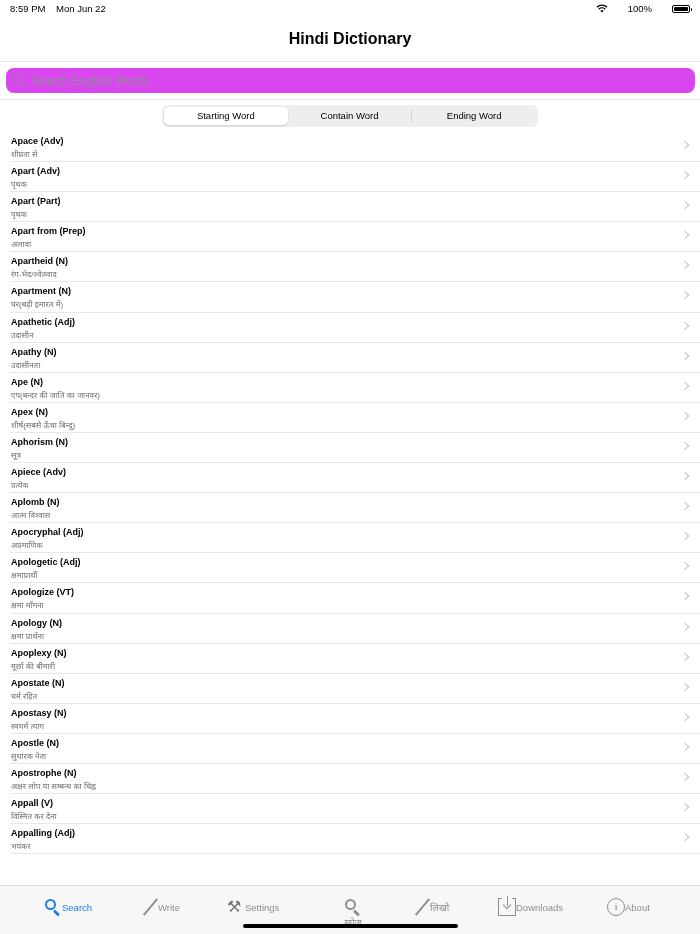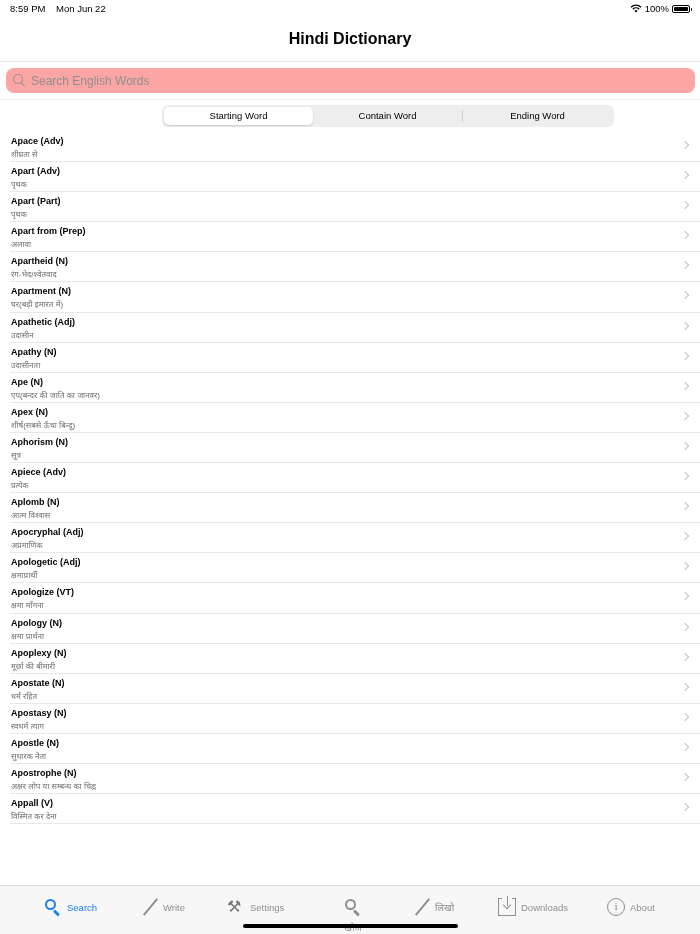--- a/index.html
+++ b/index.html
@@ -2,50 +2,50 @@
 <html><head>
   <meta charset="utf-8">
   <style>
     * { box-sizing: border-box; margin: 0; padding: 0; }
     html, body { width: 700px; height: 934px; overflow: hidden; background: #ffffff; }
     body { font-family: "Liberation Sans", "DejaVu Sans", sans-serif; color: #000; position: relative; }
 
     .status-bar { position: absolute; top: 0; left: 0; width: 700px; height: 18px; font-size: 9.5px; color: #000; }
     .status-left { position: absolute; left: 10px; top: 3px; }
     .status-left span { margin-right: 8px; }
-    .status-right { position: absolute; right: 10px; top: 3px; display: flex; align-items: center; gap: 3px; }
+    .status-right { position: absolute; right: 10px; top: 3px; display: flex; align-items: center; gap: 20px; }
     .battery { width: 18px; height: 8px; border: 1px solid #000; border-radius: 2px; position: relative; padding: 1px; }
     .battery-fill { width: 100%; height: 100%; background: #000; border-radius: 1px; }
     .battery-cap { position: absolute; right: -3px; top: 2px; width: 1.5px; height: 3px; background: #000; border-radius: 0 1px 1px 0; }
     .wifi { display: inline-block; width: 12px; height: 9px; }
 
     .nav-title { position: absolute; top: 30px; left: 0; width: 700px; text-align: center; font-size: 16px; font-weight: bold; }
     .nav-sep { position: absolute; top: 61px; left: 0; width: 700px; height: 1px; background: #e6e6e6; }
 
-    .search-wrap { position: absolute; top: 68px; left: 6px; width: 689px; height: 25px; background: #fca5a5; border-radius: 8px; display: flex; align-items: center; }
+    .search-wrap { position: absolute; top: 68px; left: 6px; width: 689px; height: 25px; background: #d946ef; border-radius: 8px; display: flex; align-items: center; }
     .search-icon { width: 13px; height: 13px; margin-left: 7px; margin-right: 5px; position: relative; }
     .search-icon .ring { position: absolute; left: 0; top: 0; width: 9.5px; height: 9.5px; border: 1.3px solid #8e8e93; border-radius: 50%; }
     .search-icon .handle { position: absolute; left: 8.3px; top: 8.3px; width: 4.5px; height: 1.4px; background: #8e8e93; transform: rotate(45deg); transform-origin: left center; }
     .search-input { border: none; background: transparent; outline: none; font-size: 12px; color: #333; width: 640px; font-family: "Liberation Sans", sans-serif; }
     .search-input::placeholder { color: #8e8e93; }
     .search-sep { position: absolute; top: 99px; left: 0; width: 700px; height: 1px; background: #ececec; }
 
-    .segmented { position: absolute; top: 105px; left: 162px; width: 452px; height: 22px; background: #eeeeef; border-radius: 6px; display: flex; padding: 2px; }
+    .segmented { position: absolute; top: 105px; left: 162px; width: 376px; height: 22px; background: #eeeeef; border-radius: 6px; display: flex; padding: 2px; }
     .segment { flex: 1; font-size: 9.5px; text-align: center; line-height: 18px; color: #000; position: relative; border-radius: 5px; }
     .segment.active { background: #fff; box-shadow: 0 1px 2px rgba(0,0,0,0.15); }
     .segment-divider { width: 1px; height: 12px; background: #d0d0d3; margin-top: 3px; }
 
     .list { position: absolute; top: 132px; left: 0; width: 700px; }
     .row { height: 30.1px; position: relative; border-bottom: 1px solid #e8e8ea; margin-left: 10px; text-align: center; }
     .row-word { position: absolute; left: 1px; top: 4px; font-size: 9px; font-weight: bold; color: #000; }
     .row-meaning { position: absolute; left: 1px; top: 16px; font-size: 8px; color: #6e6e73; }
     .row-chevron { position: absolute; right: 12px; top: 10px; width: 6px; height: 6px; border-right: 1.3px solid #c4c4c7; border-top: 1.3px solid #c4c4c7; transform: rotate(45deg); }
 
     .tabbar { position: absolute; top: 885px; left: 0; width: 700px; height: 49px; background: #f7f7f7; border-top: 1px solid #dcdcdc; }
-    .tab { position: absolute; top: 12px; display: flex; align-items: center; gap: 5px; font-size: 9.5px; color: #8e8e93; }
+    .tab { position: absolute; top: 12px; display: flex; align-items: center; font-size: 9.5px; color: #8e8e93; }
     .tab.active { color: #1e7ef0; }
     .tab-icon { width: 18px; height: 18px; position: relative; }
     .home-indicator { position: absolute; top: 924px; left: 243px; width: 215px; height: 4px; background: #000; border-radius: 3px; }
 
     
     .ico-search .lens { position: absolute; left: 1px; top: 1px; width: 11px; height: 11px; border-radius: 50%; border: 2px solid currentColor; }
     .ico-search .stick { position: absolute; left: 10px; top: 11px; width: 7px; height: 3px; background: currentColor; transform: rotate(45deg); transform-origin: left center; border-radius: 1px; }
     .ico-write .pen { position: absolute; left: 0; top: 8px; width: 21px; height: 2px; background: currentColor; transform: rotate(-50deg); }
     .ico-about { border: 1.3px solid currentColor; border-radius: 50%; text-align: center; font-size: 10px; line-height: 15px; font-family: "DejaVu Serif", serif; }
     .ico-download { border: 1.3px solid currentColor; border-top: none; }
@@ -205,20 +205,25 @@
   <div class="row">
       <span class="row-word">Apostrophe (N)</span>
       <span class="row-meaning">अक्षर लोप या सम्बन्ध का चिह्न</span>
       <span class="row-chevron"></span>
     </div>
   <div class="row">
       <span class="row-word">Appall (V)</span>
       <span class="row-meaning">विस्मित कर देना</span>
       <span class="row-chevron"></span>
     </div>
+  <div class="row">
+      <span class="row-word">Appalling (Adj)</span>
+      <span class="row-meaning">भयंकर</span>
+      <span class="row-chevron"></span>
+    </div>
 </div>
 
 <div class="tabbar">
   <div class="tab active" style="left:44px;">
     <span class="tab-icon ico-search">
         <span class="lens"></span>
         <span class="stick"></span>
       </span>
     <span>Search</span>
   </div>

